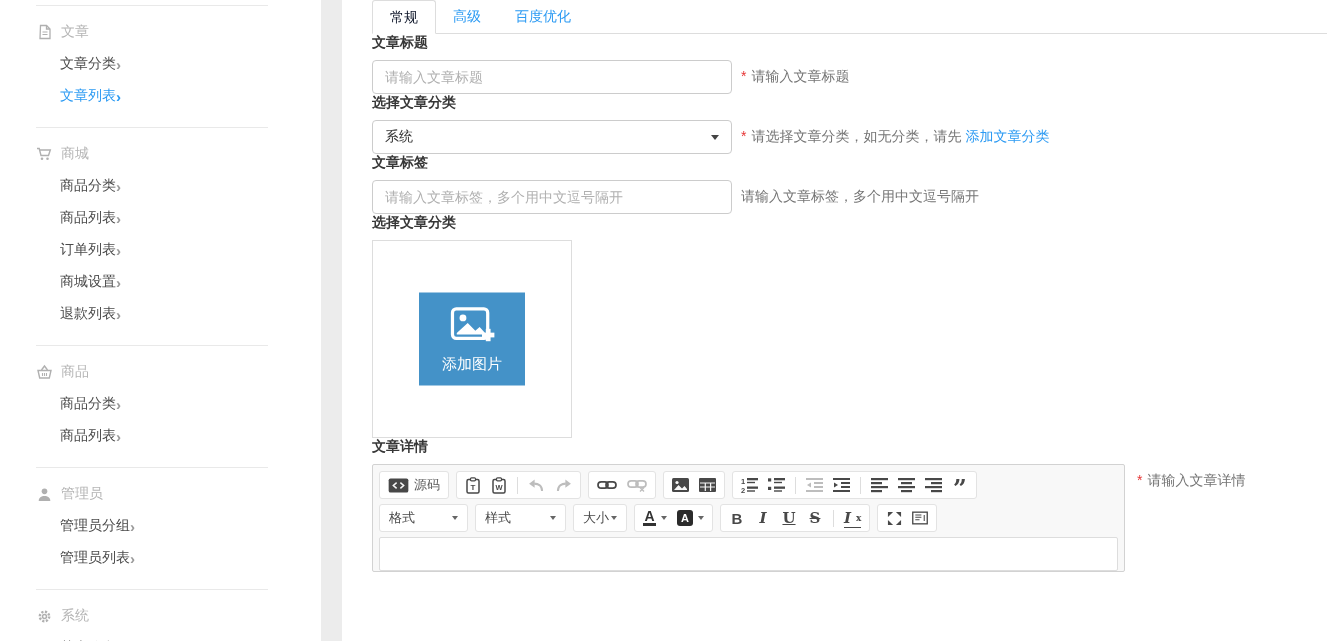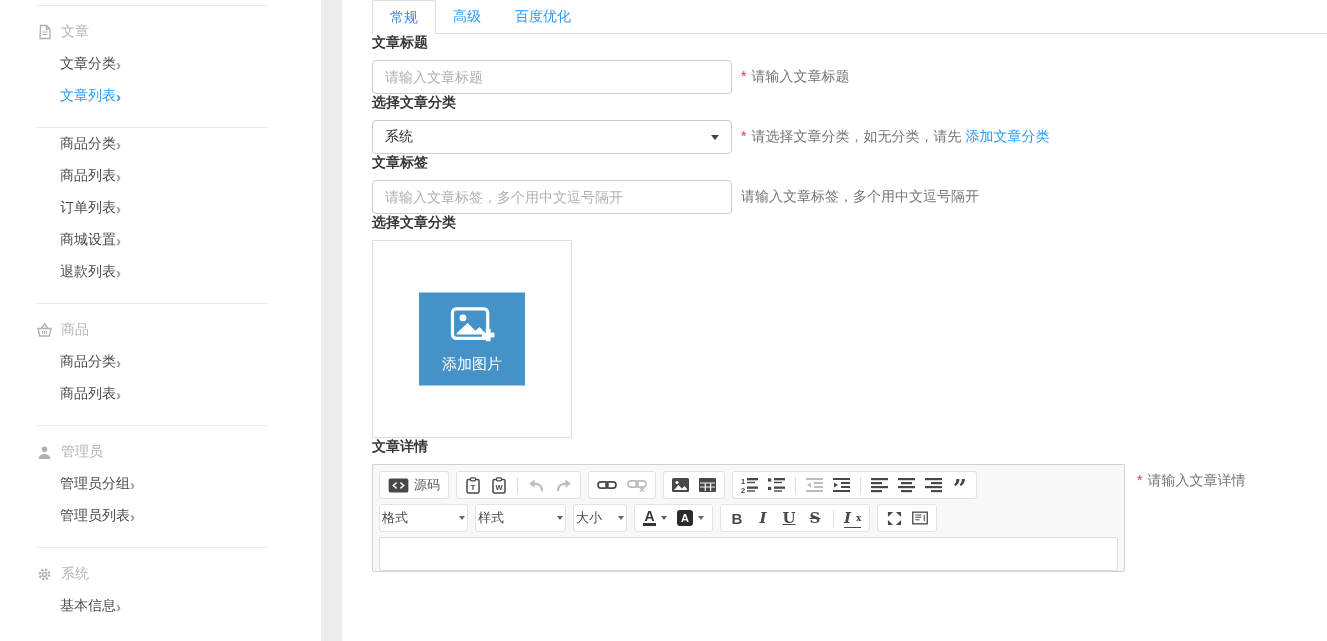--- a/index.html
+++ b/index.html
@@ -14,21 +14,21 @@
   .side-header{height:32px;margin-top:10px;display:flex;align-items:center;gap:8px;padding-left:36px;color:#b5b5b5;font-size:14px;}
   .side-header .side-ico{width:17px;height:17px;display:inline-flex;align-items:center;justify-content:center;color:#b0b0b0;}
   .side-item{height:32px;display:flex;align-items:center;padding-left:60px;padding-right:109px;font-size:14px;color:#4a4a4a;cursor:pointer;}
   .side-item .chev{color:#9a9a9a;font-size:15px;font-weight:bold;}
   .side-item.active,.side-item.active .chev{color:#2b9af3;}
   .scroll-strip{position:absolute;left:321px;top:0;width:21px;height:641px;background:#ececec;}
   
   .main{position:absolute;left:342px;top:0;width:985px;height:641px;background:#fff;}
   .tabbar{margin-left:30px;height:33px;border-bottom:1px solid #ddd;display:flex;align-items:stretch;font-size:14px;}
   .tab{padding:0 17px;line-height:32px;color:#2b9af3;cursor:pointer;}
-  .tab.active{background:#fff;border:1px solid #ddd;border-bottom:1px solid #fff;margin-bottom:-1px;color:#3b82f6;border-radius:3px 3px 0 0;}
+  .tab.active{background:#fff;border:1px solid #ddd;border-bottom:1px solid #fff;margin-bottom:-1px;color:#0f172a;border-radius:3px 3px 0 0;}
   .form{padding-left:30px;}
   .fgroup{}
   .flabel{font-size:14px;font-weight:bold;color:#373737;margin-bottom:8px;}
   .frow{position:relative;}
   .hint{position:absolute;left:369px;top:50%;transform:translateY(-50%);white-space:nowrap;font-size:14px;color:#757575;}
   .hint.top{top:10px;transform:none;}
   .hint.editor-hint{left:765px;top:8px;transform:none;}
   .star{color:#e63333;margin-right:5px;}
   .hint-link{color:#2b9af3;cursor:pointer;margin-left:4px;text-decoration:none;text-align:center;}
   .tinput{width:360px;height:34px;box-sizing:border-box;border:1px solid #ccc;border-radius:4px;padding:0 12px;font-size:14px;color:#333;font-family:inherit;outline:none;}
@@ -40,21 +40,21 @@
   .upload-btn{position:absolute;left:50%;top:50%;transform:translate(-50%,-50%);width:106px;height:93px;background:#4492c8;display:flex;flex-direction:column;align-items:center;justify-content:center;gap:9px;color:#fff;cursor:pointer;}
   .upload-btn .up-label{font-size:15px;}
   
   .editor{width:753px;box-sizing:border-box;background:#f8f8f8;border:1px solid #d2d2d2;border-radius:2px;padding:6px 6px 0;}
   .toolbar-row{display:flex;gap:7px;margin-bottom:5px;}
   .group{background:#fff;border:1px solid #e3e3e3;border-radius:3px;padding:4px 8px;display:flex;align-items:center;gap:10px;height:28px;box-sizing:border-box;}
   .btn{display:inline-flex;align-items:center;justify-content:center;min-width:16px;height:18px;color:#484848;cursor:pointer;gap:5px;}
   .btn.disabled{color:#bdbdbd;cursor:default;}
   .btn-label{font-size:13px;color:#5a5a5a;}
   .sep{width:1px;height:17px;background:#ddd;}
-  .ck-select{background:#fff;border:1px solid #e3e3e3;border-radius:3px;height:28px;box-sizing:border-box;display:flex;align-items:center;justify-content:space-between;padding:0 2px;font-size:13px;color:#484848;cursor:pointer;}
+  .ck-select{background:#fff;border:1px solid #e3e3e3;border-radius:3px;height:28px;box-sizing:border-box;display:flex;align-items:center;justify-content:space-between;padding:0 9px;font-size:13px;color:#484848;cursor:pointer;}
   .caret{width:0;height:0;border-left:3.5px solid transparent;border-right:3.5px solid transparent;border-top:4.5px solid #666;}
   .w-format{width:89px;}.w-styles{width:91px;}.w-size{width:54px;}
   .fmt{font-size:15px;font-weight:bold;font-family:"DejaVu Serif","Liberation Serif",serif;}
   .fmt-b{font-family:"Liberation Sans",sans-serif;font-weight:800;}
   .fmt-i{font-style:italic;}
   .fmt-u{text-decoration:underline;}
   .fmt-s{text-decoration:line-through;}
   .fmt-rm{font-family:"DejaVu Serif",serif;font-style:italic;border-bottom:1.5px solid #484848;line-height:14px;}
   .fmt-rm sub{font-size:9px;font-style:normal;}
   .colorA{display:flex;flex-direction:column;align-items:center;line-height:12px;font-weight:bold;font-size:14px;color:#333;}
@@ -85,20 +85,30 @@
       <span class="chev">›</span>
     </div>
     <div class="side-item active">
       <span>文章列表</span>
       <span class="chev">›</span>
     </div>
   </div>
 
   <div class="side-section">
     <div class="side-divider"></div>
+    <div class="side-header">
+      <span class="side-ico">
+        <svg width="17" height="16" viewBox="0 0 17 16" fill="none" stroke="currentColor" stroke-width="1.4">
+          <path d="M1 2.5h2.2l1.8 7h7.5l1.8-5.5H4"></path>
+          <circle cx="6" cy="12.8" r="1.3" fill="currentColor" stroke="none"></circle>
+          <circle cx="11.5" cy="12.8" r="1.3" fill="currentColor" stroke="none"></circle>
+        </svg>
+      </span>
+      <span>商城</span>
+    </div>
     <div class="side-item">
       <span>商品分类</span>
       <span class="chev">›</span>
     </div>
     <div class="side-item">
       <span>商品列表</span>
       <span class="chev">›</span>
     </div>
     <div class="side-item">
       <span>订单列表</span>

